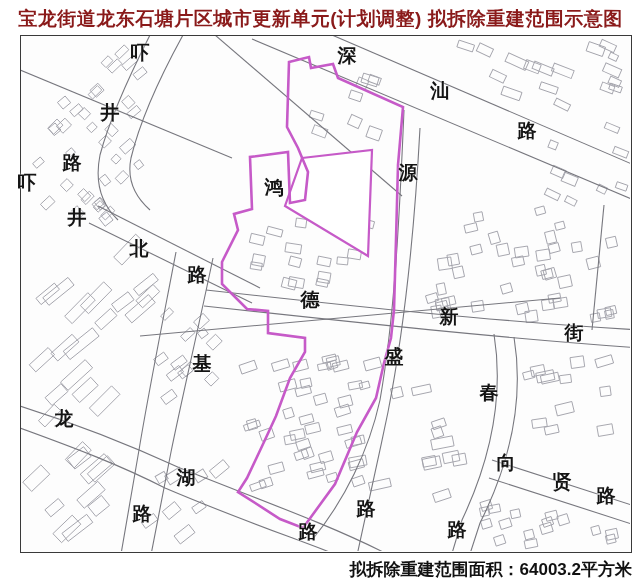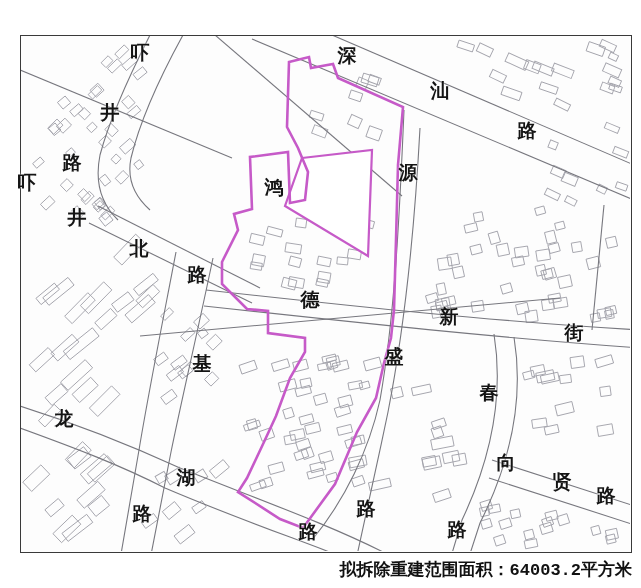--- a/index.html
+++ b/index.html
@@ -16,28 +16,29 @@
     border:1.5px solid #3a3a3a;box-sizing:border-box;background:#fdfdfd;
   }
   .map-svg{position:absolute;left:0;top:0;}
   .road-label{
     position:absolute;transform:translate(-50%,-50%);
     font-size:19px;font-weight:bold;color:#141414;line-height:1;
     white-space:nowrap;text-shadow:0 0 2px #ffffff;
   }
   .footer{
     position:absolute;top:558px;left:0;width:632px;text-align:right;
-    font-size:17px;font-weight:bold;white-space:nowrap;font-family:Liberation Mono, monospace;
+    font-size:17px;font-weight:bold;white-space:nowrap;
   }
 </style>
 </head>
 <body>
 
 <div class="stage">
 
+  <div class="title" style="color: rgb(138, 26, 26);">宝龙街道龙东石塘片区城市更新单元(计划调整) 拟拆除重建范围示意图</div>
 
   <div class="map-frame"></div>
 
   <svg class="map-svg" width="641" height="588" viewBox="0 0 641 588">
     <defs>
       <clipPath id="mapclip">
           <rect x="21" y="36" width="609" height="515"></rect>
         </clipPath>
     </defs>
     <g clip-path="url(#mapclip)">

